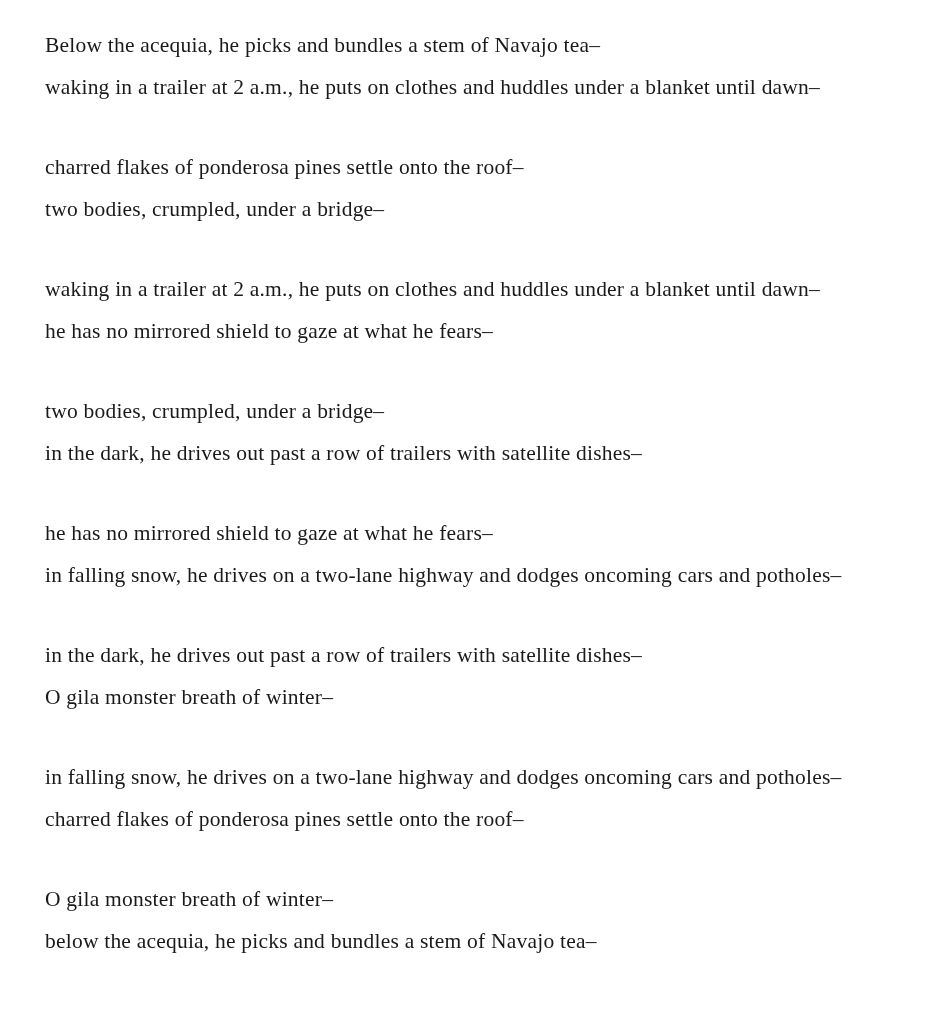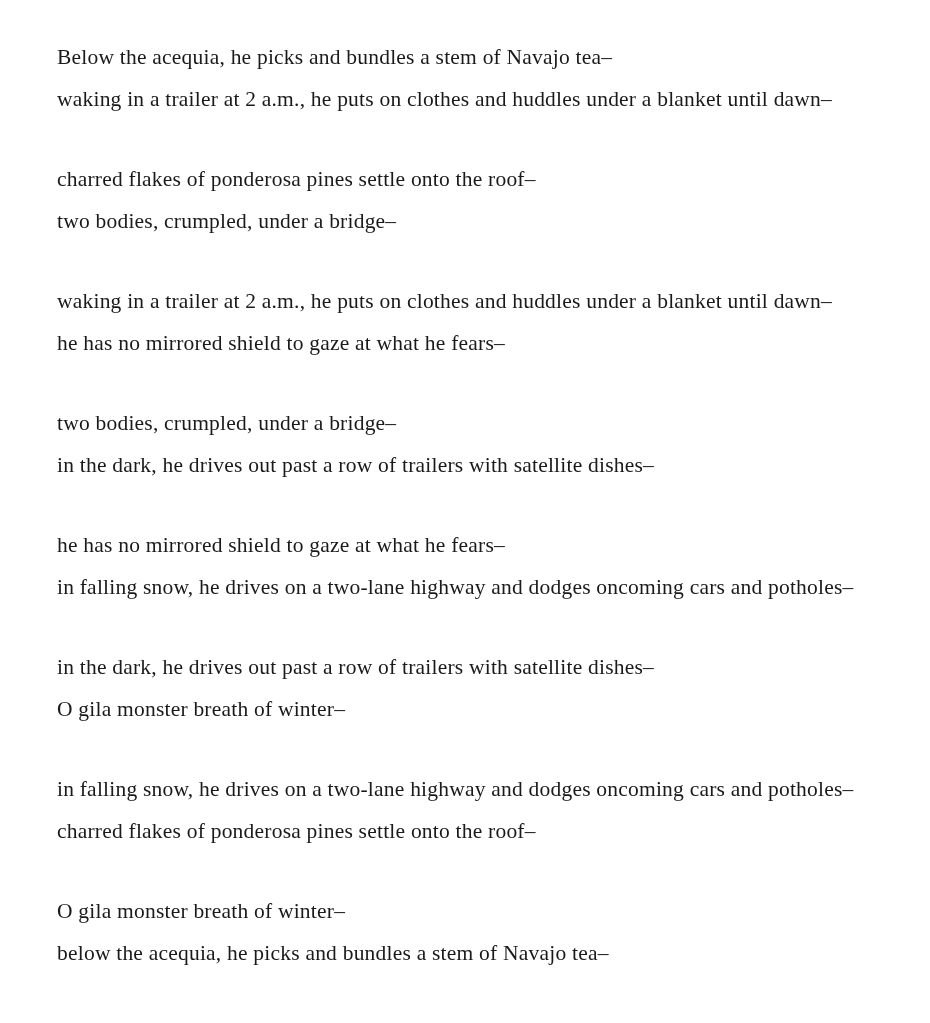--- a/index.html
+++ b/index.html
@@ -18,21 +18,21 @@
   .page {
     position: relative;
     width: 930px;
     height: 1023px;
     background: #ffffff;
     box-sizing: border-box;
     padding: 24px 30px 0 45px;
   }
 
   .poem {
-    margin: 12px;
+    margin: 0;
     padding: 0;
   }
 
   .stanza {
     margin: 0 0 38px 0;
     padding: 0;
   }
 
   .stanza:last-child {
     margin-bottom: 0;

